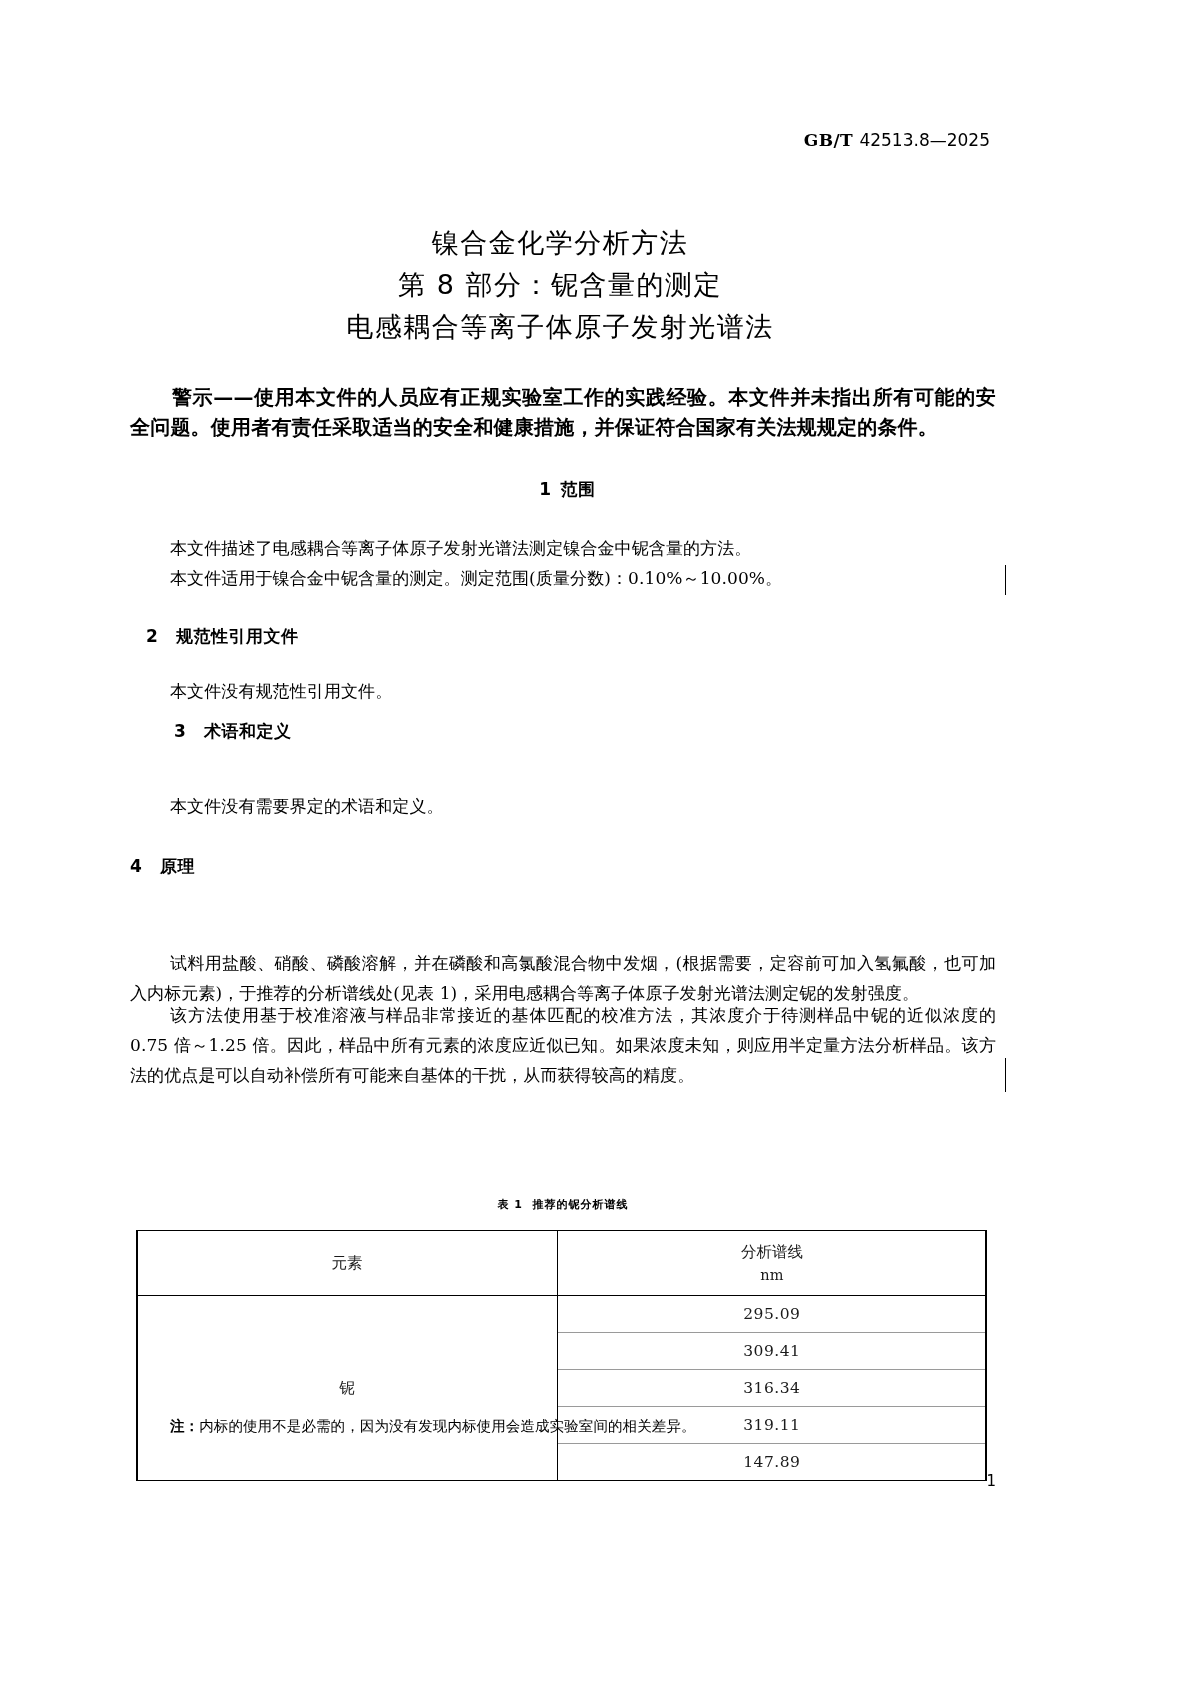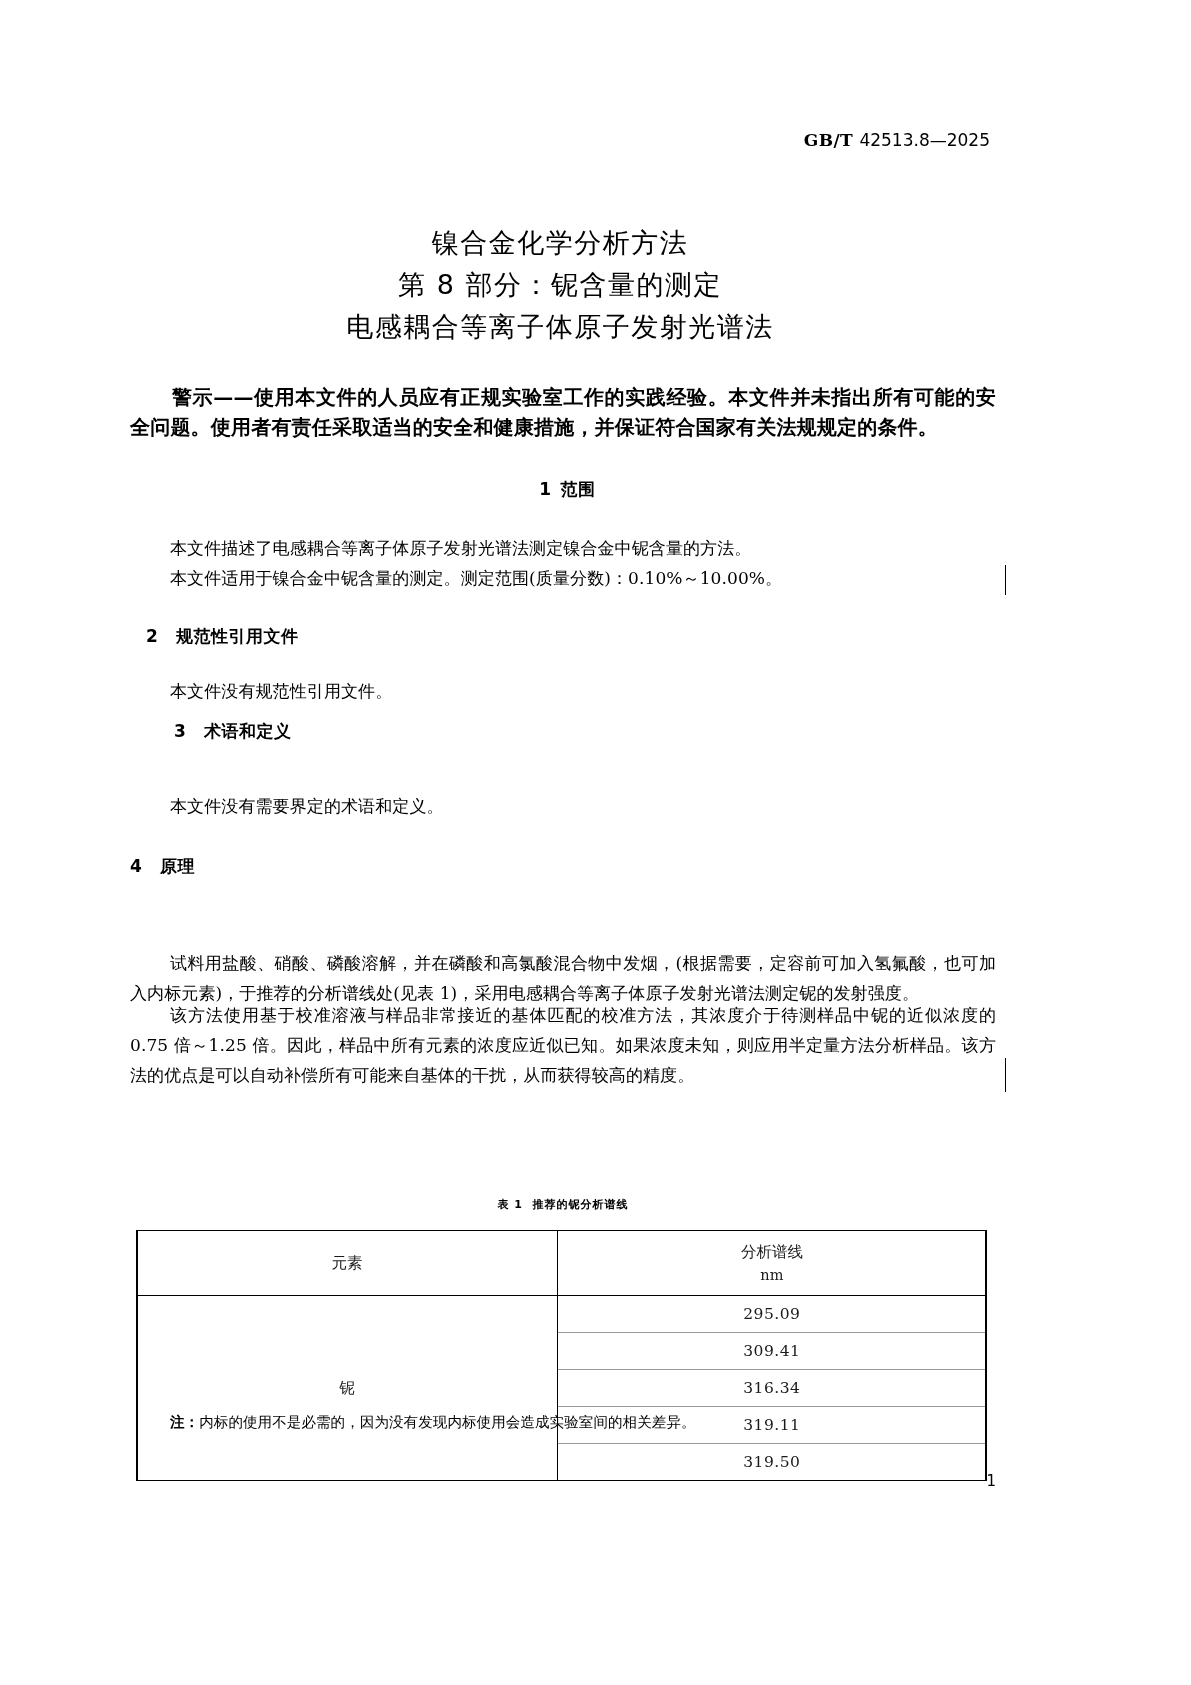--- a/index.html
+++ b/index.html
@@ -170,21 +170,21 @@
   .tbl-wrap::before { left: -0.8px; }
   .tbl-wrap::after { right: -0.8px; }
   
   .note {
     position: absolute;
     top: 1414px;
     left: 130px;
     width: 866px;
     font-family: "DejaVu Serif", "Liberation Serif", serif;
     font-size: 14.5px;
-    line-height: 16px;
+    line-height: 24px;
     text-indent: 40px;
     letter-spacing: 0.1px;
   }
   .note b { font-weight: 700; }
   
   .page-no {
     position: absolute;
     top: 1472px;
     left: 130px;
     width: 866px;
@@ -261,21 +261,21 @@
         <tr>
           <td class="val">309.41</td>
         </tr>
         <tr>
           <td class="val">316.34</td>
         </tr>
         <tr>
           <td class="val">319.11</td>
         </tr>
         <tr>
-          <td class="val last">319.50</td>
+          <td class="val last">147.89</td>
         </tr>
       </tbody>
     </table>
   </div>
 
   <div class="note">
     <b>注：</b><span>内标的使用不是必需的，因为没有发现内标使用会造成实验室间的相关差异。</span>
   </div>
 
   <div class="page-no">1</div>

